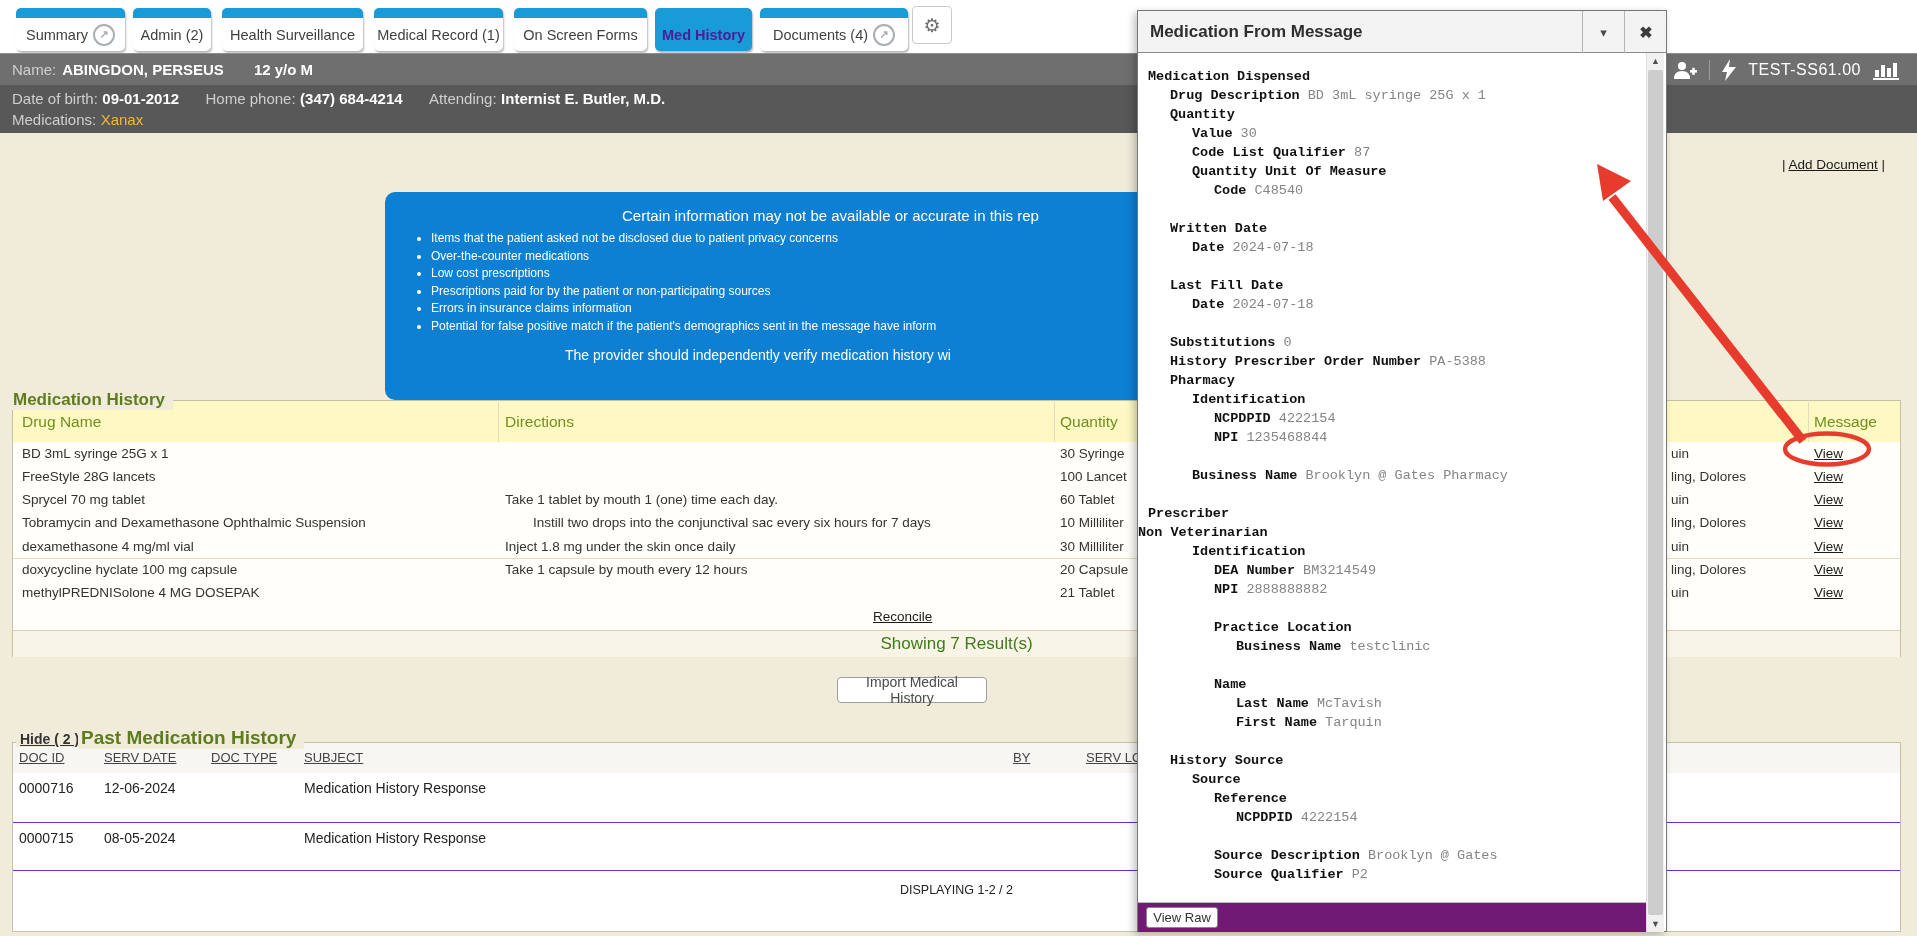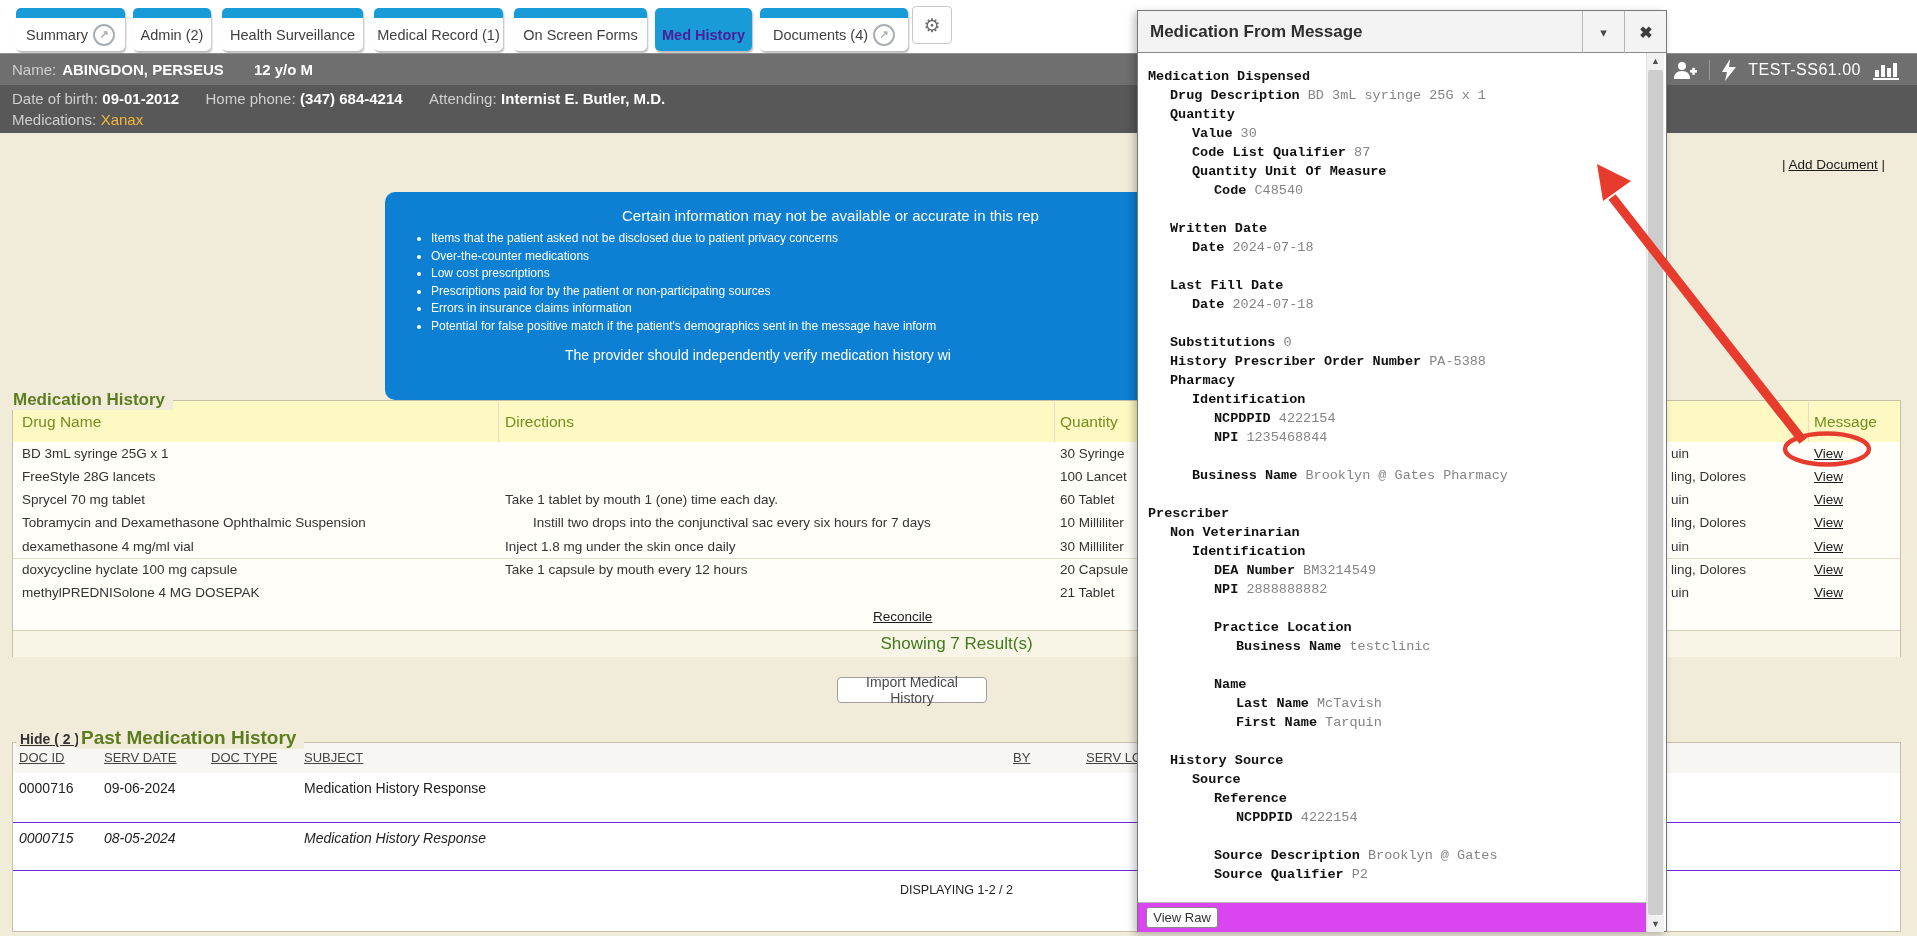--- a/index.html
+++ b/index.html
@@ -92,21 +92,21 @@
         padding-top:16px;box-sizing:border-box;}
   .mline{height:19px;font-family:"Liberation Mono",monospace;font-size:13.5px;white-space:pre;}
   .mline .k{font-weight:bold;color:#111;}
   .mline .v{color:#848484;}
   #modal-scrollbar{position:absolute;left:508px;top:42px;width:17px;height:879px;background:#f1f1f1;
         border-left:1px solid #ddd;}
   .scroll-arrow{position:absolute;left:0;width:100%;height:16px;background:#f1f1f1;color:#505050;
         font-size:9px;text-align:center;line-height:16px;cursor:pointer;}
   #scroll-thumb{position:absolute;left:1px;top:17px;width:15px;height:845px;background:#cdcdcd;
         border-radius:2px;cursor:pointer;}
-  #modal-bottombar{position:absolute;left:0;top:891px;width:508px;height:30px;background:#d946ef;
+  #modal-bottombar{position:absolute;left:0;top:891px;width:508px;height:30px;background:#701a75;
         border-top:1px solid #bbb;box-sizing:border-box;}
   #view-raw-btn{position:absolute;left:8px;top:4px;width:72px;height:21px;background:#fdfdfd;
         border:1px solid #888;border-radius:3px;font-size:13px;color:#333;
         display:flex;align-items:center;justify-content:center;cursor:pointer;
         font-family:"Liberation Sans",sans-serif;}
 
   #annotation{left:0;top:0;width:1917px;height:936px;pointer-events:none;z-index:50;}
 </style>
 </head>
 <body>
@@ -280,25 +280,25 @@
         <span class="ph-h" style="left: 6px;">DOC ID</span>
         <span class="ph-h" style="left: 91px;">SERV DATE</span>
         <span class="ph-h" style="left: 198px;">DOC TYPE</span>
         <span class="ph-h" style="left: 291px;">SUBJECT</span>
         <span class="ph-h" style="left: 1000px;">BY</span>
         <span class="ph-h" style="left: 1073px;">SERV LO</span>
       </div>
     <div id="ph-rows">
         <div class="prow" style="top: 30px; height: 49px;">
           <span class="pcell" style="left: 6px;">0000716</span>
-          <span class="pcell" style="left: 91px;">09-06-2024</span>
+          <span class="pcell" style="left: 91px;">12-06-2024</span>
           <span class="pcell" style="left: 198px;"></span>
           <span class="pcell" style="left: 291px;">Medication History Response</span>
         </div>
-        <div class="prow" style="top: 80px; height: 47px; font-style: italic;">
+        <div class="prow" style="top: 80px; height: 47px;">
           <span class="pcell" style="left: 6px;">0000715</span>
           <span class="pcell" style="left: 91px;">08-05-2024</span>
           <span class="pcell" style="left: 198px;"></span>
           <span class="pcell" style="left: 291px;">Medication History Response</span>
         </div>
       </div>
     <div id="ph-footer">DISPLAYING 1-2 / 2</div>
   </div>
   <span id="ph-hide" class="abs">Hide ( 2 )</span>
   <span id="ph-legend" class="abs legend">Past Medication History</span>
@@ -331,21 +331,21 @@
         <div class="mline" style="padding-left: 32px;"><span class="k">Substitutions</span><span class="v"> 0</span></div>
         <div class="mline" style="padding-left: 32px;"><span class="k">History Prescriber Order Number</span><span class="v"> PA-5388</span></div>
         <div class="mline" style="padding-left: 32px;"><span class="k">Pharmacy</span></div>
         <div class="mline" style="padding-left: 54px;"><span class="k">Identification</span></div>
         <div class="mline" style="padding-left: 76px;"><span class="k">NCPDPID</span><span class="v"> 4222154</span></div>
         <div class="mline" style="padding-left: 76px;"><span class="k">NPI</span><span class="v"> 1235468844</span></div>
         <div class="mline"></div>
         <div class="mline" style="padding-left: 54px;"><span class="k">Business Name</span><span class="v"> Brooklyn @ Gates Pharmacy</span></div>
         <div class="mline"></div>
         <div class="mline" style="padding-left: 10px;"><span class="k">Prescriber</span></div>
-        <div class="mline" style="padding-left: 32px;"><span class="k">Non Veterinarian</span></div>
+        <div class="mline" style=""><span class="k">Non Veterinarian</span></div>
         <div class="mline" style="padding-left: 54px;"><span class="k">Identification</span></div>
         <div class="mline" style="padding-left: 76px;"><span class="k">DEA Number</span><span class="v"> BM3214549</span></div>
         <div class="mline" style="padding-left: 76px;"><span class="k">NPI</span><span class="v"> 2888888882</span></div>
         <div class="mline"></div>
         <div class="mline" style="padding-left: 76px;"><span class="k">Practice Location</span></div>
         <div class="mline" style="padding-left: 98px;"><span class="k">Business Name</span><span class="v"> testclinic</span></div>
         <div class="mline"></div>
         <div class="mline" style="padding-left: 76px;"><span class="k">Name</span></div>
         <div class="mline" style="padding-left: 98px;"><span class="k">Last Name</span><span class="v"> McTavish</span></div>
         <div class="mline" style="padding-left: 98px;"><span class="k">First Name</span><span class="v"> Tarquin</span></div>

